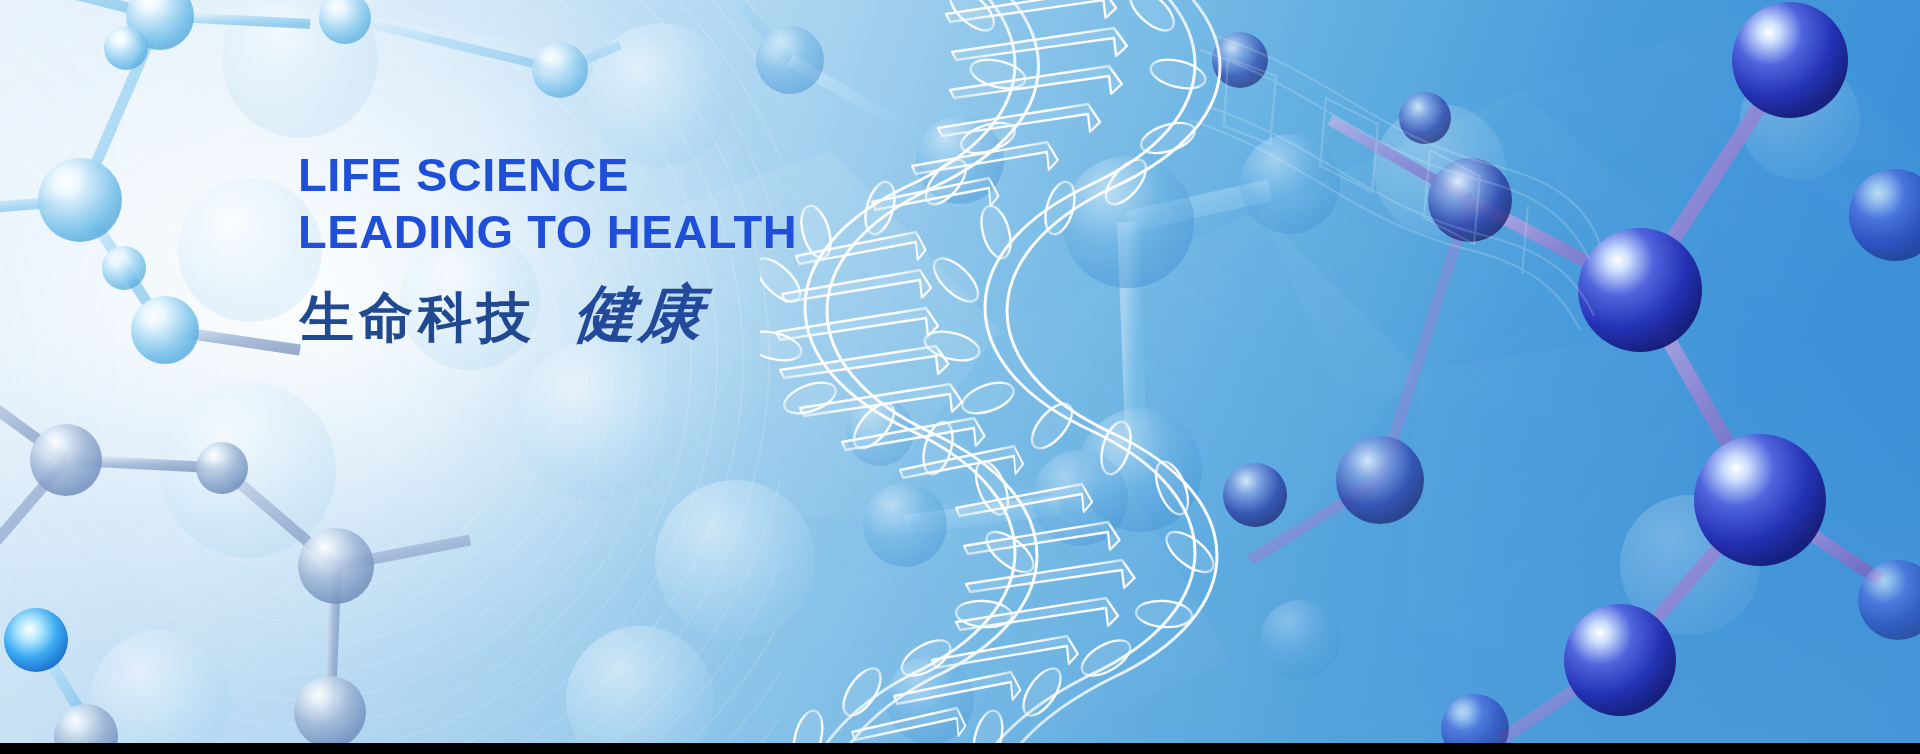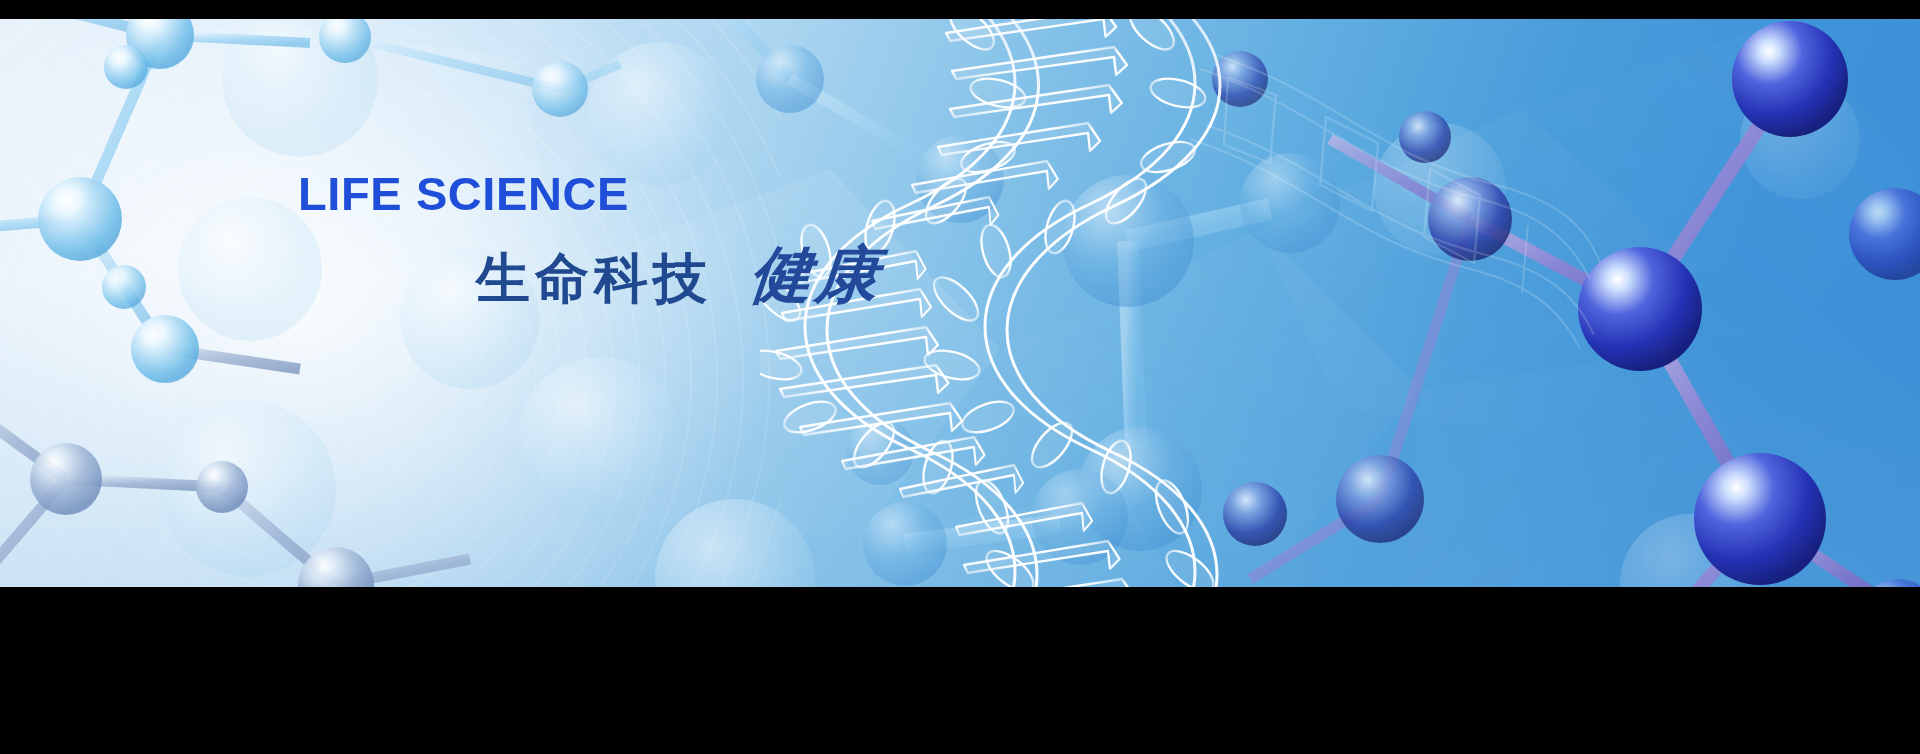--- a/index.html
+++ b/index.html
@@ -1,25 +1,24 @@
 <!DOCTYPE html>
 <html><head>
 <meta charset="utf-8">
 <style>
   html,body{margin:0;padding:0;background:#000;}
   *{box-sizing:border-box;}
 
   .banner{
     position:relative;
     width:1920px;
-    height:568px;
+    height:743px;
     overflow:hidden;
     font-family:"Liberation Sans","DejaVu Sans",sans-serif;
     background:#5eead4;
-    margin-top:19px;
   }
 
   
   .bg-base{
     position:absolute; inset:0;
     background:
       linear-gradient(110deg,
         #e8f2fb 0%,
         #dbecf9 12%,
         #c7e2f6 25%,
@@ -74,21 +73,20 @@
     line-height:1.22;
     margin:0;
     text-shadow:0 1px 2px rgba(255,255,255,.35);
   }
   .headline .l2{display:block;}
   .subline{
     margin:22px 0 0 2px;
     display:flex;
     align-items:flex-end;
     gap:0;
-    justify-content:center;
   }
   .cn-a{
     color:#20498f;
     font-size:54px;
     font-weight:600;
     letter-spacing:5px;
     font-family:"DejaVu Sans","Liberation Sans",sans-serif;
     line-height:1;
   }
   .cn-gap{width:26px;}
@@ -431,20 +429,21 @@
                M250,120 L244,188 M300,146 L294,214 M348,176 L342,244"></path>
       <path d="M48,28 L96,46 L90,114 L44,96 Z" fill="rgba(255,255,255,.06)"></path>
       <path d="M146,68 L198,94 L192,162 L140,136 Z" fill="rgba(255,255,255,.06)"></path>
       <path d="M250,120 L300,146 L294,214 L244,188 Z" fill="rgba(255,255,255,.06)"></path>
     </g>
   </svg>
 
   <div class="text-block">
     <h1 class="headline">
       <span class="l1">LIFE SCIENCE</span>
+      <span class="l2">LEADING TO HEALTH</span>
     </h1>
     <div class="subline">
       <span class="cn-a">生命科技</span>
       <span class="cn-gap"></span>
       <span class="cn-brush">健康</span>
     </div>
   </div>
 
 </div>
 

